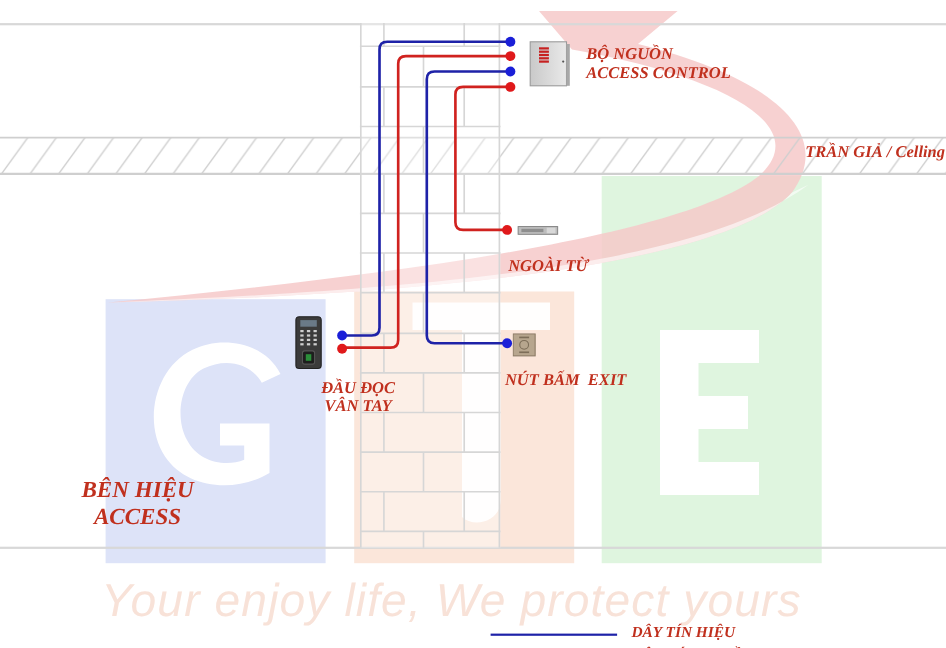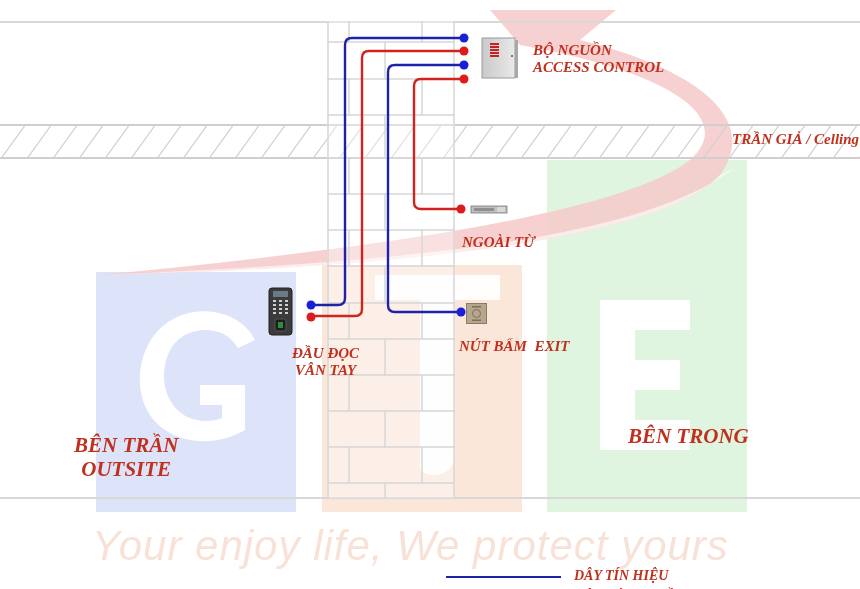--- a/index.html
+++ b/index.html
@@ -176,26 +176,25 @@
 <div class="label" style="left:462px;top:234px;font-size:15px;">NGOÀI TỪ</div>
 
 <div class="label" style="left:248px;top:345px;font-size:15px;margin-left:44px;">
   <div>ĐẦU ĐỌC</div>
   <div style="padding-left:3px;">VÂN TAY</div>
 </div>
 
 <div class="label" style="left:459px;top:338px;font-size:15px;white-space:pre;">NÚT BẤM  EXIT</div>
 
 <div class="label" style="left:74px;top:433px;font-size:21px;text-align:center;">
-  <div>BÊN TRẦN</div>
-  <div>OUTSITE</div>
+  <div>BÊN HIỆU</div>
+  <div>ACCESS</div>
 </div>
 
 <div class="label" style="left:628px;top:424px;font-size:21px;text-align:center;">
-  <div>BÊN TRONG</div>
 </div>
 
 <div class="abs" style="left:444px;top:568px;width:300px;height:40px;">
   <div style="position:absolute;left:2px;top:8px;width:115px;height:2px;background:#1e22a8;"></div>
   <div class="label" style="left:130px;top:0;font-size:14px;">DÂY TÍN HIỆU</div>
   <div style="position:absolute;left:2px;top:29px;width:115px;height:2px;background:#b8201c;"></div>
   <div class="label" style="left:130px;top:21px;font-size:14px;">DÂY CÁP NGUỒN</div>
 </div>
 
 </body></html>

